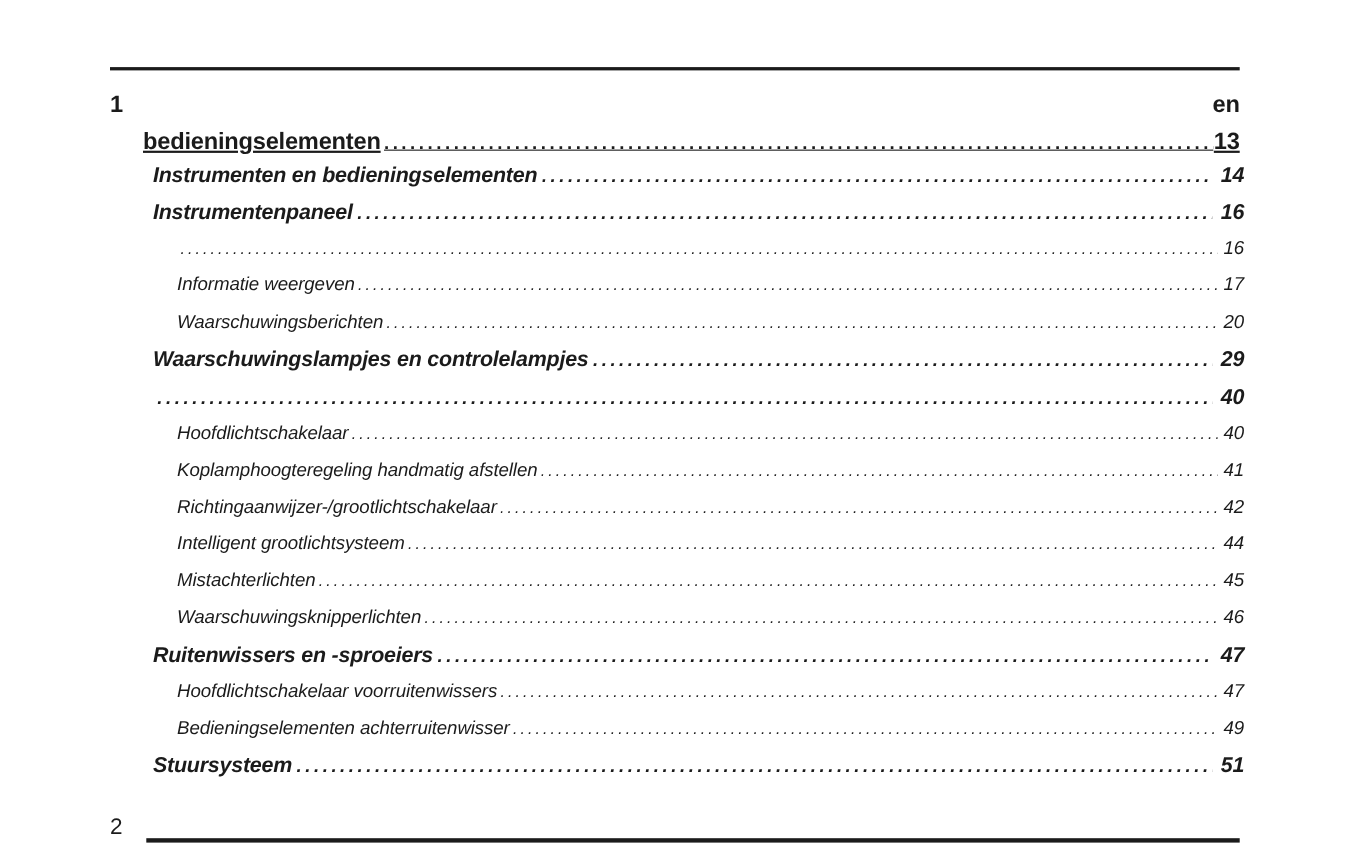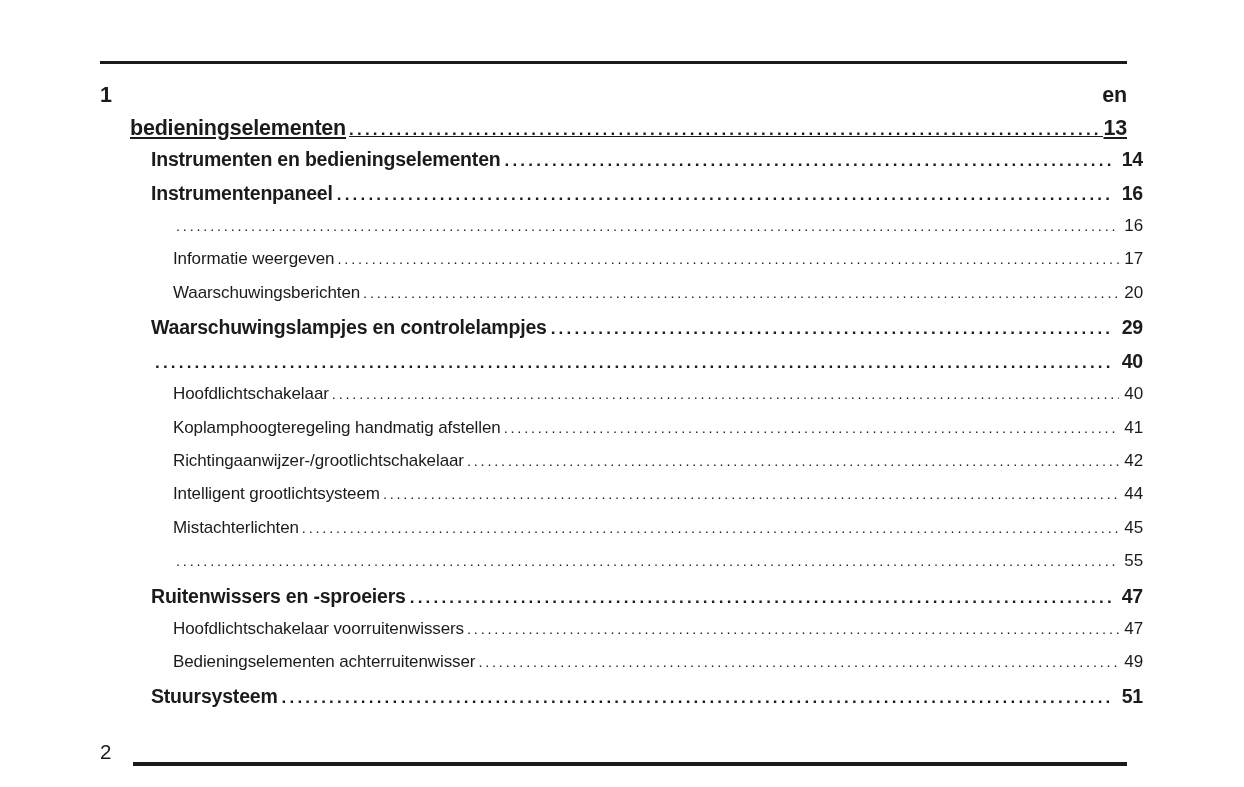--- a/index.html
+++ b/index.html
@@ -54,22 +54,23 @@
   .ch-line2 {
     padding-left: 30px;
     display: flex;
     align-items: baseline;
     text-decoration: underline;
   }
   
   .toc-list {
     position: absolute;
     top: 148px;
-    left: 116px;
+    left: 104px;
     width: 1027px;
+    font-style: italic;
   }
   .toc-row {
     display: flex;
     align-items: baseline;
   }
   .toc-row.lvl1 {
     font-weight: bold;
     font-size: 19.5px;
     letter-spacing: -0.2px;
     height: 34px;
@@ -188,22 +189,23 @@
       <span class="title">Intelligent grootlichtsysteem</span>
       <span class="dots">............................................................................................................................................................................................................................................................................................................</span>
       <span class="pagenum">44</span>
     </div>
     <div class="toc-row lvl2">
       <span class="title">Mistachterlichten</span>
       <span class="dots">............................................................................................................................................................................................................................................................................................................</span>
       <span class="pagenum">45</span>
     </div>
     <div class="toc-row lvl2">
-      <span class="dots">............................................................................................................................................................................................................................................................................................................</span>
-      <span class="pagenum">55</span>
+      <span class="title">Waarschuwingsknipperlichten</span>
+      <span class="dots">............................................................................................................................................................................................................................................................................................................</span>
+      <span class="pagenum">46</span>
     </div>
     <div class="toc-row lvl1">
       <span class="title">Ruitenwissers en -sproeiers</span>
       <span class="dots">............................................................................................................................................................................................................................................................................................................</span>
       <span class="pagenum">47</span>
     </div>
     <div class="toc-row lvl2">
       <span class="title">Hoofdlichtschakelaar voorruitenwissers</span>
       <span class="dots">............................................................................................................................................................................................................................................................................................................</span>
       <span class="pagenum">47</span>

